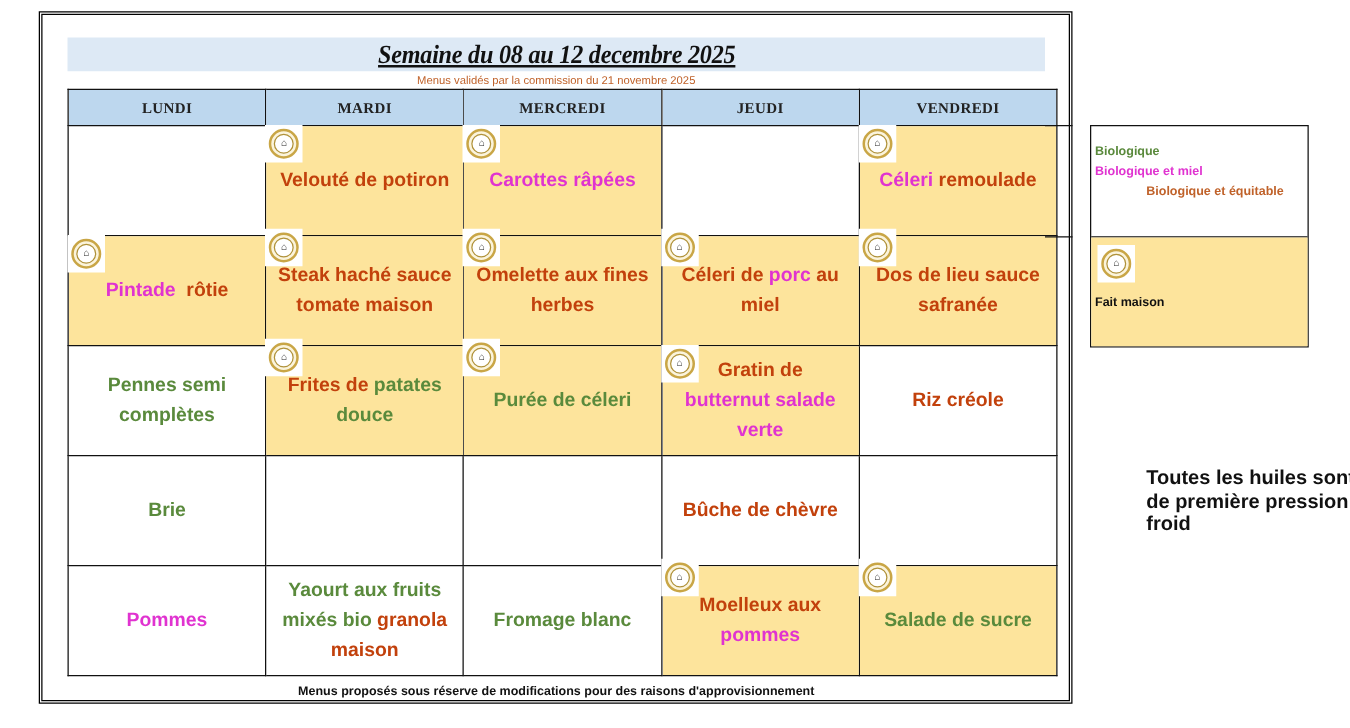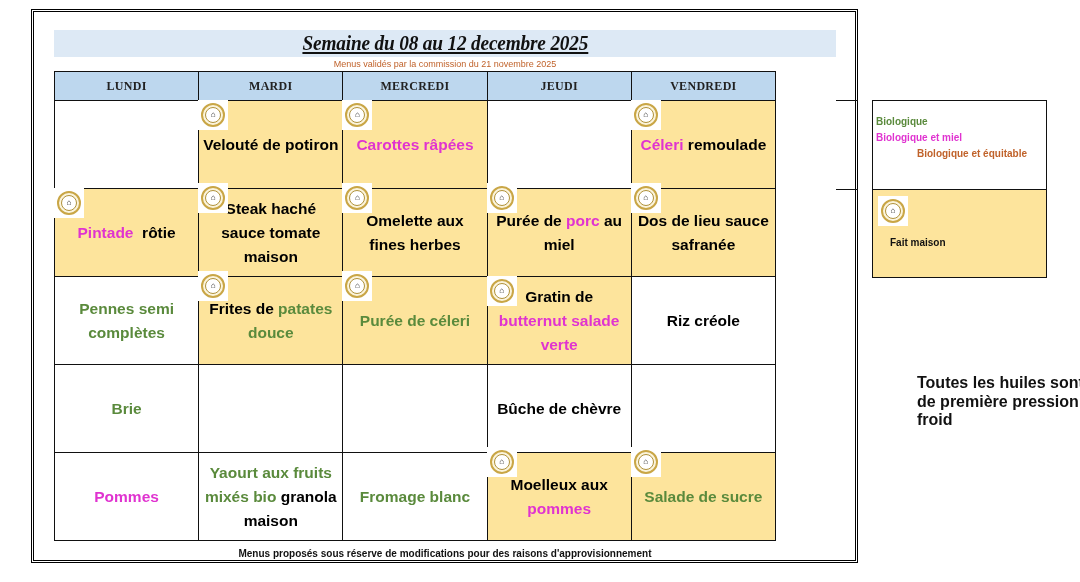--- a/index.html
+++ b/index.html
@@ -1,39 +1,39 @@
 <!DOCTYPE html>
 <html><head>
 <meta charset="utf-8">
 <style>
   html, body { margin:0; padding:0; background:#ffffff; }
   body { width:1080px; height:582px; position:relative; overflow:hidden; font-family:"Liberation Sans", "DejaVu Sans", sans-serif; }
   .frame { position:absolute; left:31px; top:9px; width:827px; height:554px; border:3px double #000; box-sizing:border-box; }
   .title-band { position:absolute; left:54px; top:30px; width:782px; height:27px; background:#dde9f5; text-align:center; }
   .title { font-family:"Liberation Serif", "DejaVu Serif", serif; font-style:italic; font-weight:bold; font-size:21px; text-decoration:underline; color:#111; line-height:27px; letter-spacing:-0.2px; transform:scaleX(0.92); display:inline-block; }
   .subtitle { position:absolute; left:54px; top:58px; width:782px; text-align:center; font-size:9px; color:#c0622a; line-height:12px; }
-  table.menu { position:absolute; left:54px; top:71px; width:722px; border-collapse:collapse; table-layout:fixed; }
+  table.menu { position:absolute; left:54px; top:71px; width:792px; border-collapse:collapse; table-layout:fixed; }
   table.menu th, table.menu td { border:1.5px solid #111; text-align:center; vertical-align:middle; padding:0 4px; position:relative; }
   table.menu th { height:28px; background:#bdd7ee; font-family:"Liberation Serif", "DejaVu Serif", serif; font-weight:bold; font-size:12px; color:#222; letter-spacing:0.3px; }
   table.menu td { height:87px; font-weight:bold; font-size:15.5px; line-height:24px; color:#111; }
   td.fm { background:#fde49c; }
   .g { color:#5a8a3c; }
   .m { color:#e033d0; }
-  .k { color:#000000; }
+  .k { color:#c2410c; }
   .logo { position:absolute; top:-1px; left:-1px; width:30px; height:30px; background:#fff; display:flex; align-items:center; justify-content:center; }
   .logo .ring { width:24px; height:24px; border-radius:50%; border:2px solid #c9a646; background:#fbf4dc; box-sizing:border-box; display:flex; align-items:center; justify-content:center; }
   .logo .inner { width:16px; height:16px; border-radius:50%; border:1px solid #b0923a; background:#fff; box-sizing:border-box; display:flex; align-items:center; justify-content:center; font-size:8px; line-height:8px; color:#222; }
   .logo.up { top:-6px; }
   .footer { position:absolute; left:54px; top:548px; width:782px; text-align:center; font-size:10px; font-weight:bold; color:#111; }
   .connector { position:absolute; left:836px; width:22px; height:0; border-top:1px solid #111; }
   .legend { position:absolute; left:872px; top:100px; width:175px; height:178px; border:1.5px solid #111; box-sizing:border-box; }
   .legend .top { height:89px; border-bottom:1.5px solid #111; box-sizing:border-box; padding:13px 0 0 3px; font-size:10px; font-weight:bold; line-height:16px; }
   .legend .bottom { height:87px; background:#fde49c; position:relative; }
   .legend .bottom .logo { top:6px; left:5px; }
-  .legend .fm-label { position:absolute; left:17px; top:47px; font-size:10px; font-weight:bold; color:#111;text-align:right; }
+  .legend .fm-label { position:absolute; left:3px; top:47px; font-size:10px; font-weight:bold; color:#111;text-align:right; }
   .c-bio { color:#5a8a3c; } .c-biolocal { color:#e033d0; } .c-local { color:#2f7fc0; } .c-bioeq { color:#c0622a;padding-left:41px; }
   .notes { position:absolute; left:877px; top:374px; width:180px; font-size:16px; font-weight:bold; line-height:18.5px; color:#111;margin-left:40px; }
 </style>
 </head>
 <body>
 
 <div class="frame"></div>
 
 <div class="title-band">
   <span class="title">Semaine du 08 au 12 decembre 2025</span>
@@ -105,21 +105,21 @@
             </span>
           </span>
         <span class="k">Omelette aux fines herbes</span>
       </td>
       <td class="fm">
         <span class="logo up">
             <span class="ring">
               <span class="inner">⌂</span>
             </span>
           </span>
-        <span class="k">Purée de </span><span class="m">porc</span><span class="k">  au miel</span>
+        <span class="k">Céleri de </span><span class="m">porc</span><span class="k">  au miel</span>
       </td>
       <td class="fm">
         <span class="logo up">
             <span class="ring">
               <span class="inner">⌂</span>
             </span>
           </span>
         <span class="k">Dos de lieu sauce safranée</span>
       </td>
     </tr>

